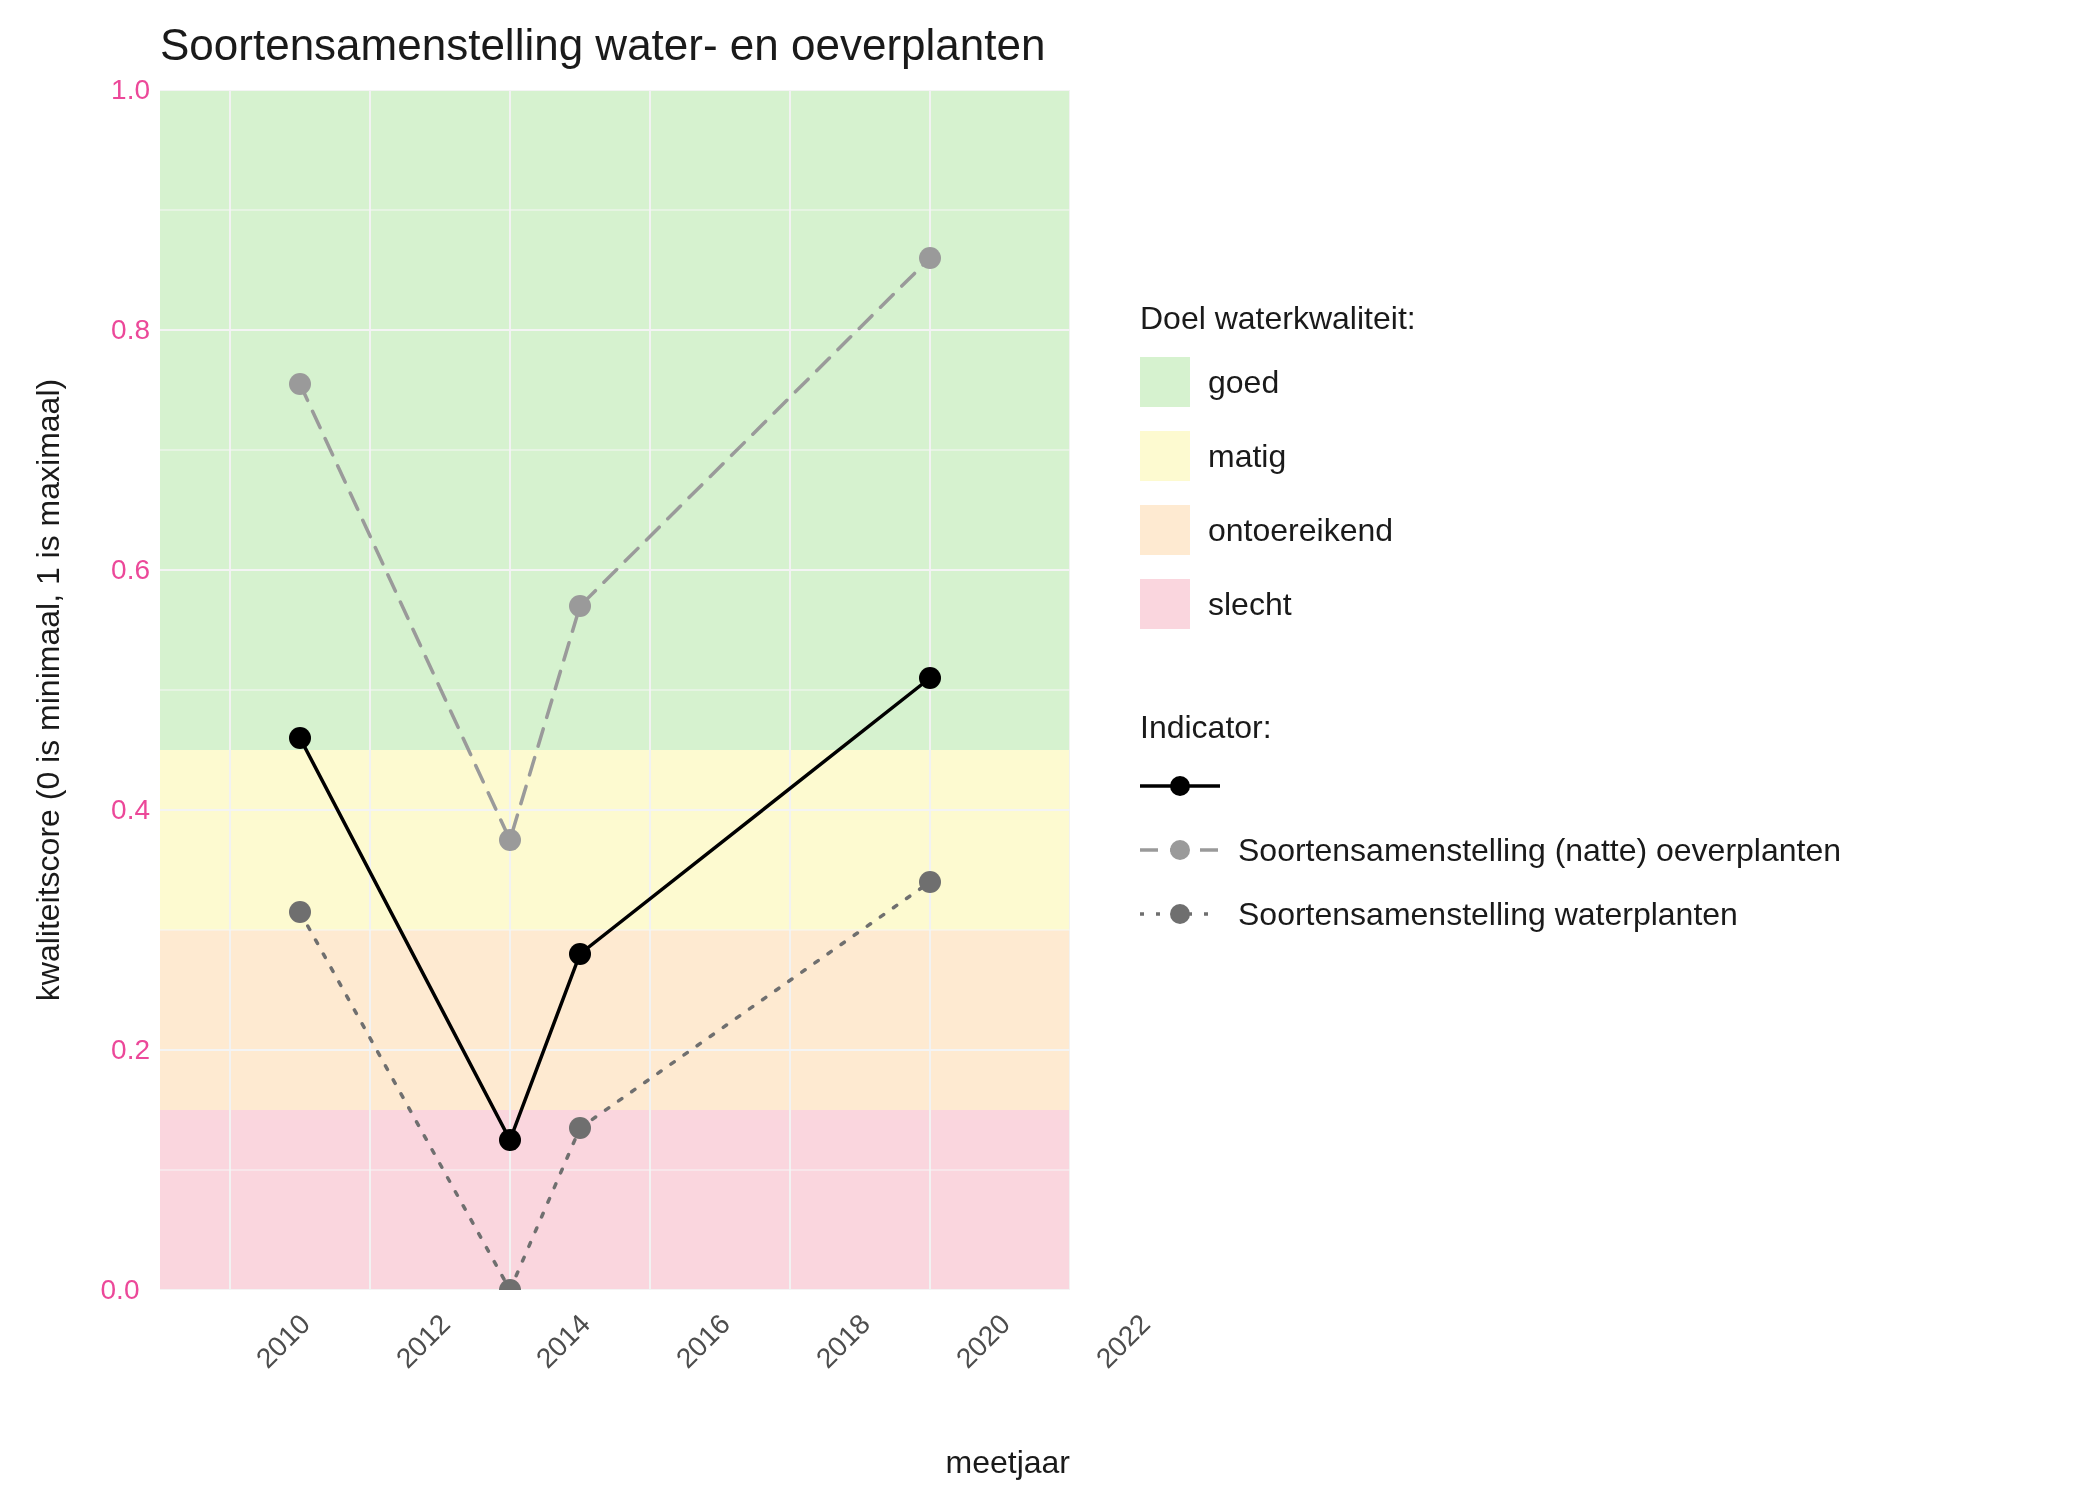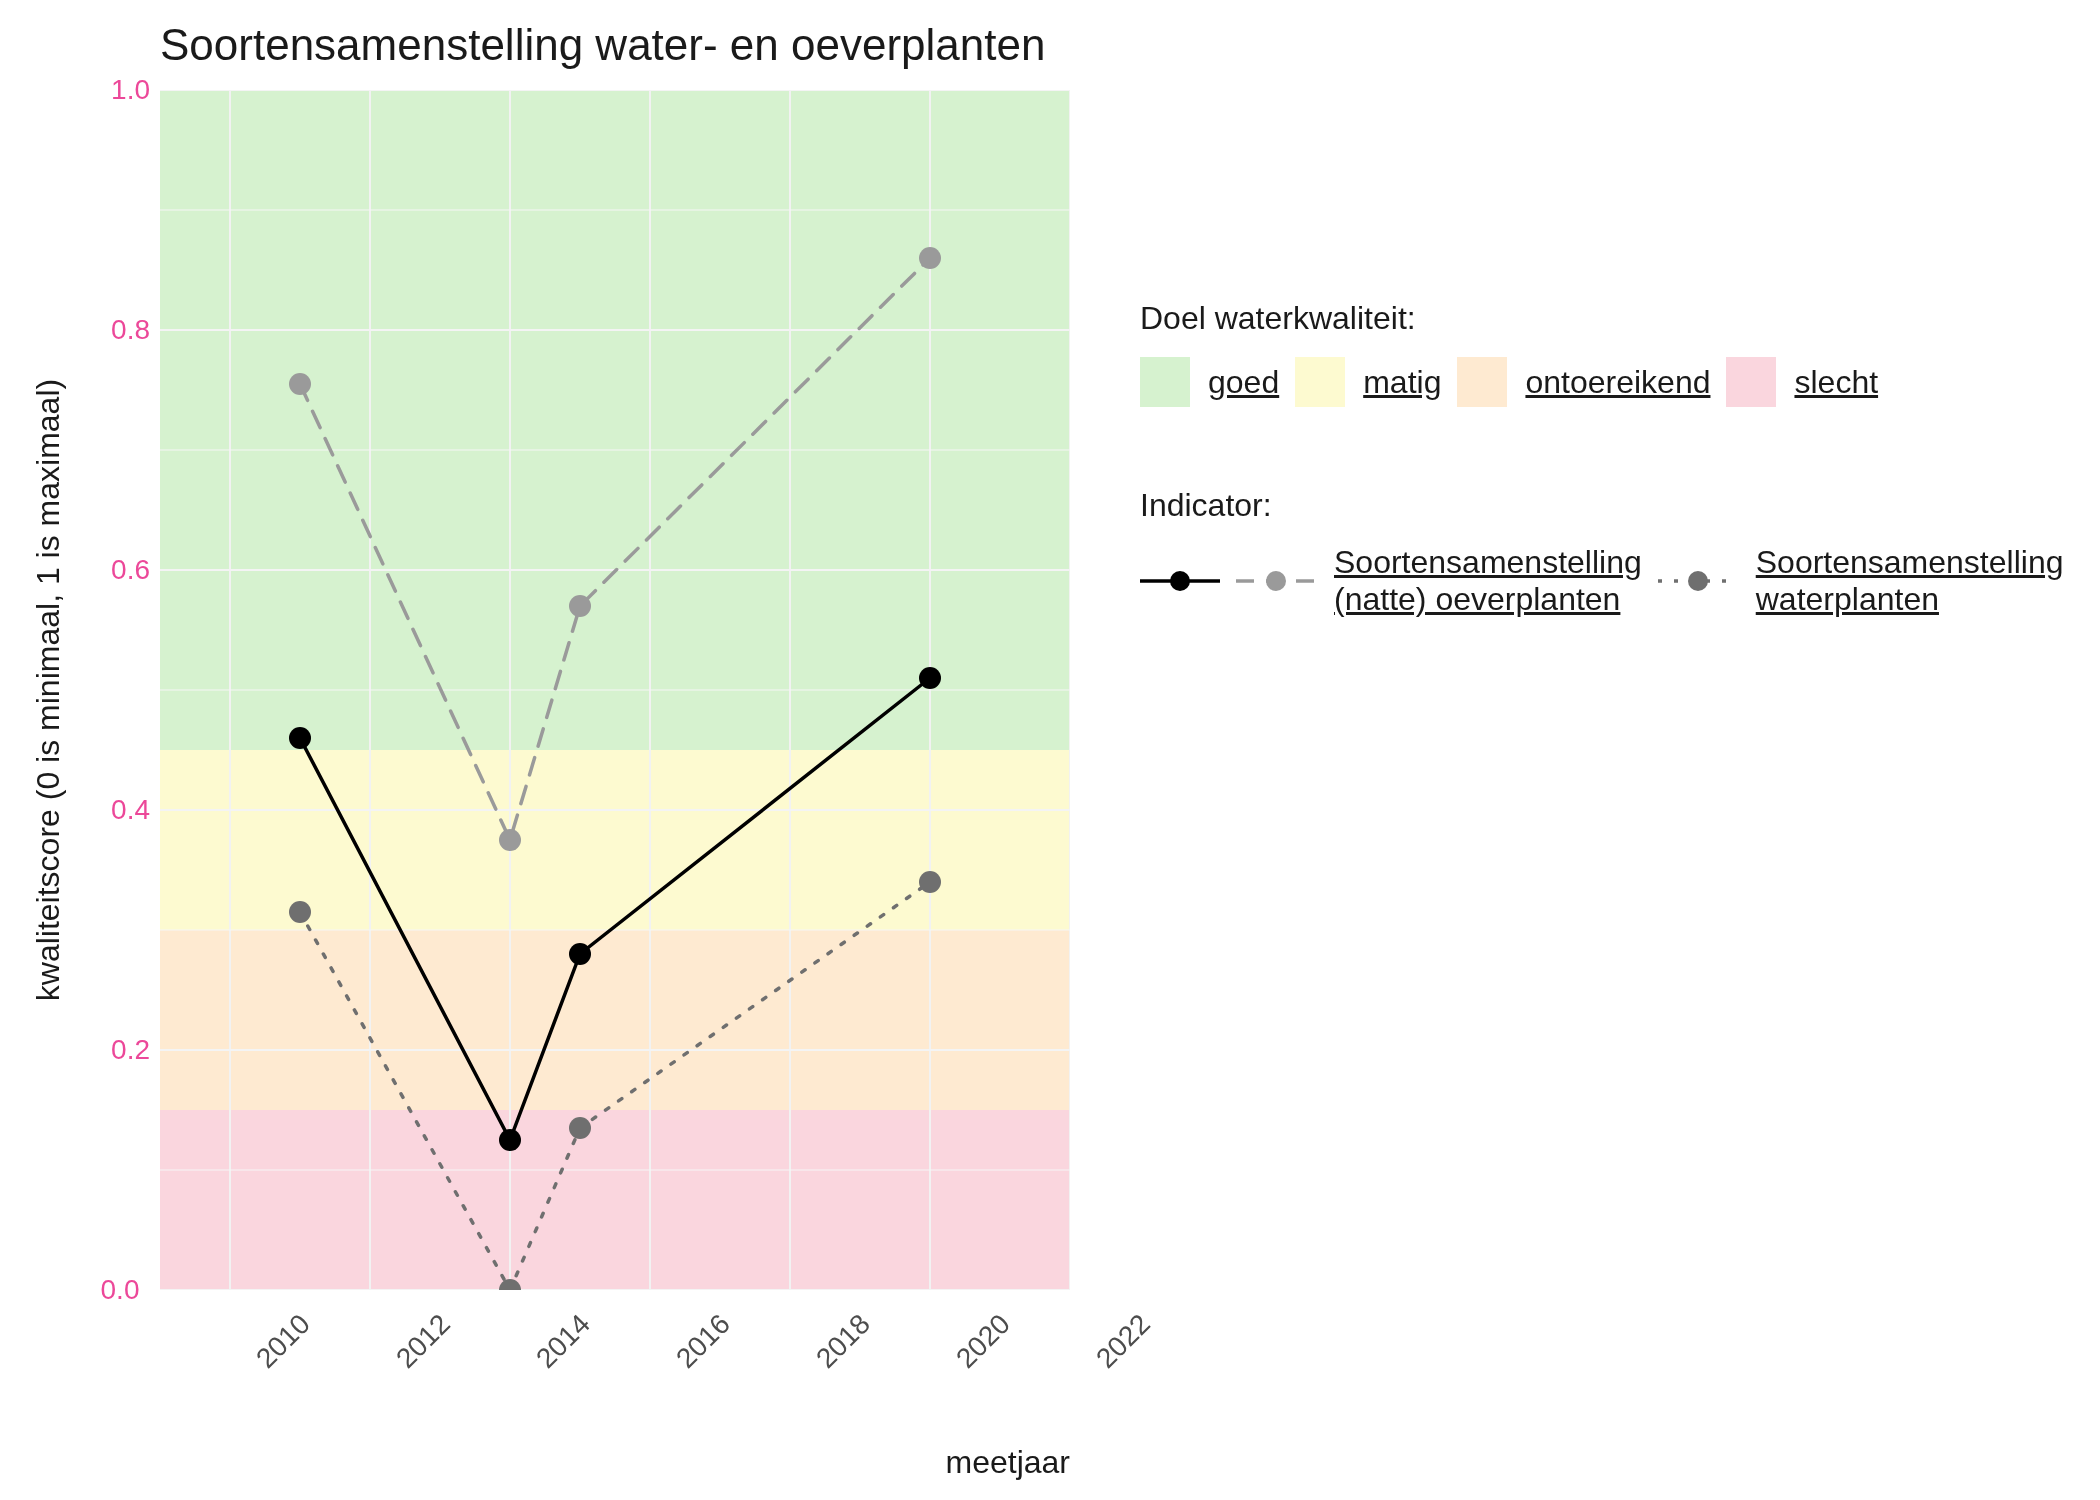--- a/index.html
+++ b/index.html
@@ -45,21 +45,21 @@
     font-size: 32px;
   }
   .legend {
     position: absolute;
     left: 1140px; top: 300px;
     width: 880px;
     font-size: 32px;
   }
   .legend-section { margin-bottom: 80px; }
   .legend-title { margin-bottom: 20px; }
-  .legend-items { display: flex; flex-direction: row; gap: 16px; text-decoration: underline; }
+  .legend-items { display: flex; flex-direction: column; gap: 24px; }
   .legend-item { display: flex; align-items: center; gap: 18px; }
   .swatch {
     width: 50px; height: 50px;
     flex-shrink: 0;
     background: #eeeeee;
   }
   .line-swatch {
     width: 80px; height: 40px;
     flex-shrink: 0;
     position: relative;

